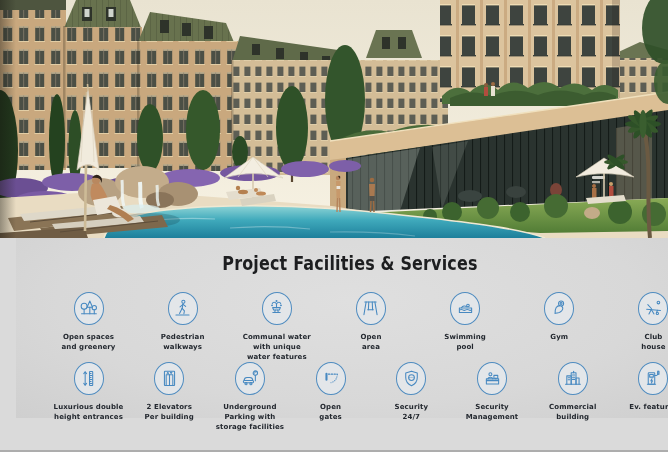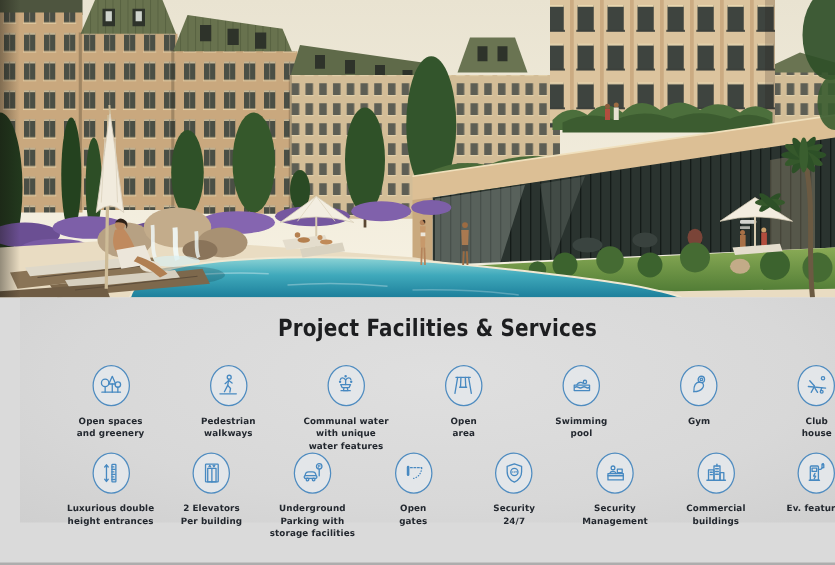--- a/index.html
+++ b/index.html
@@ -515,21 +515,21 @@
             <path d="M10.5 18.5 L10.5 5.5 L16 5.5 L16 18.5"></path>
             <line x1="12" y1="8" x2="14.5" y2="8"></line>
               <line x1="12" y1="10.5" x2="14.5" y2="10.5"></line>
               <line x1="12" y1="13" x2="14.5" y2="13"></line>
             <path d="M16 18.5 L16 11.5 L19.5 11.5 L19.5 18.5"></path>
             <line x1="13.2" y1="5.5" x2="13.2" y2="3.8"></line>
             <line x1="4" y1="18.5" x2="21" y2="18.5"></line>
           </svg>
         </div>
         <div class="fac-label">Commercial
-buildings</div>
+building</div>
       </div>
 
       <div class="fac-item">
         <div class="fac-circle">
           <svg viewBox="0 0 24 24">
             <rect x="6" y="5.5" width="7.4" height="13" rx="0.8"></rect>
             <rect x="7.6" y="7.4" width="4.2" height="3"></rect>
             <path d="M10.3 12.2 L9 14.7 L10.9 14.7 L9.6 17.2"></path>
             <path d="M13.4 8.6 L15.2 8.6 C16.4 8.6 16.4 7 17.4 7"></path>
             <rect x="16.7" y="4.2" width="1.6" height="2.8"></rect>

